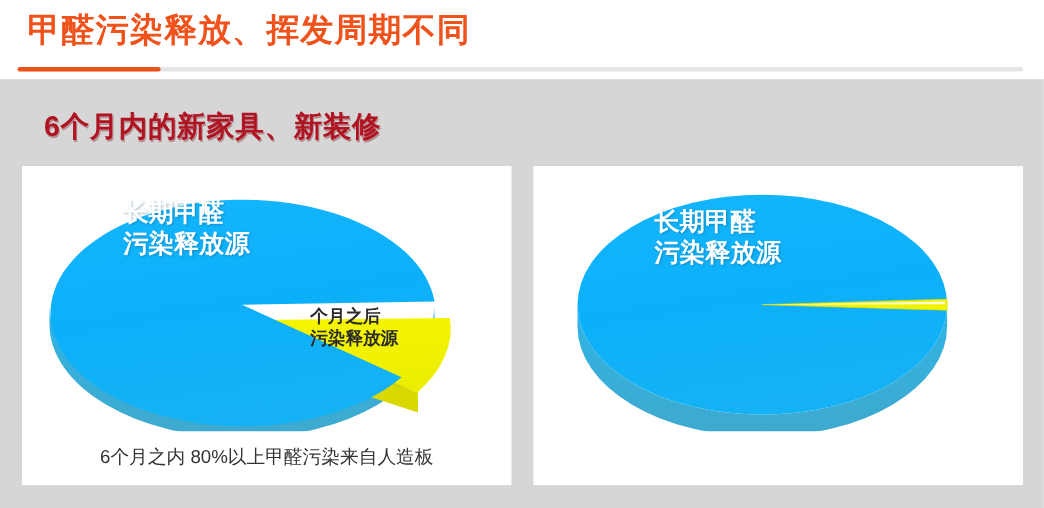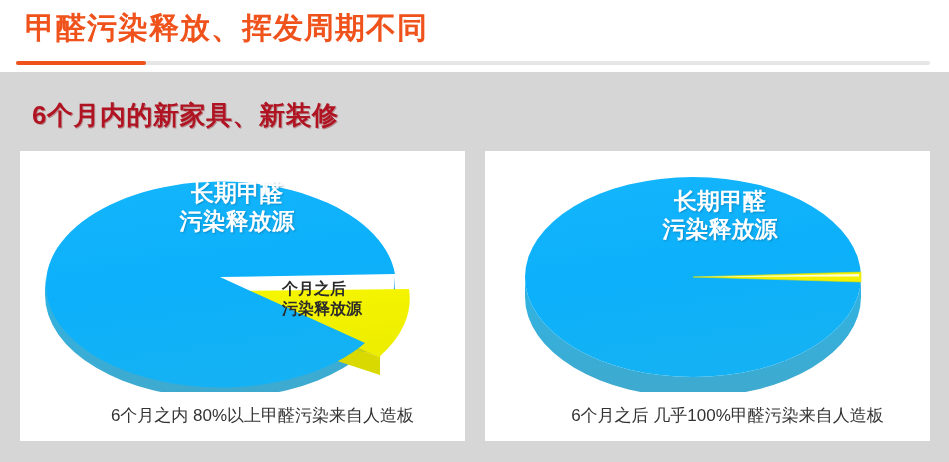--- a/index.html
+++ b/index.html
@@ -73,21 +73,21 @@
   .col-header {
     position: absolute;
     top: 26px;
     font-size: 26px;
     font-weight: bold;
     color: #B01321;
     white-space: nowrap;
     letter-spacing: 0.5px;
     text-shadow: 1px 1px 0 rgba(120,10,18,0.35);
   }
-  #header-left  { left: 32px; }
+  #header-left  { left: 40px; }
   #header-right { left: 502px; }
 
   
   .card {
     position: absolute;
     top: 79px;
     width: 445px;
     height: 290px;
     background: #ffffff;
   }
@@ -109,27 +109,26 @@
 
   .caption {
     position: absolute;
     left: 0;
     bottom: 14px;
     width: 445px;
     text-align: center;
     font-size: 17px;
     color: #333333;
     white-space: nowrap;
-    padding-left: 20px;
   }
 
   
   .pie-label {
     position: absolute;
-    text-align: center;
+    text-align: left;
     font-weight: bold;
     line-height: 1.22;
     white-space: pre;
     pointer-events: none;
   }
   .pie-label.blue-label {
     color: #ffffff;
     font-size: 23px;
     text-shadow: 1px 1px 2px rgba(0,70,110,0.35);
   }
@@ -240,17 +239,16 @@
           <ellipse cx="208" cy="120" rx="168" ry="100" fill="url(#blueTopR)"></ellipse>
 
           <path fill="#F2F200" stroke="#E2E200" stroke-width="0.6" d="M 208,120 L 376,115 L 376,125 Z"></path>
           <path fill="#FFFFFF" opacity="0.85" d="M 208,120 L 374,117 L 374,119.5 Z"></path>
         </svg>
 
         <div class="pie-label blue-label" id="label-right-blue">长期甲醛
 污染释放源</div>
       </div>
 
-      <div class="caption">6个月之后  几乎100%甲醛污染来自人造板</div>
     </div>
 
   </div>
 </div>
 
 </body></html>

